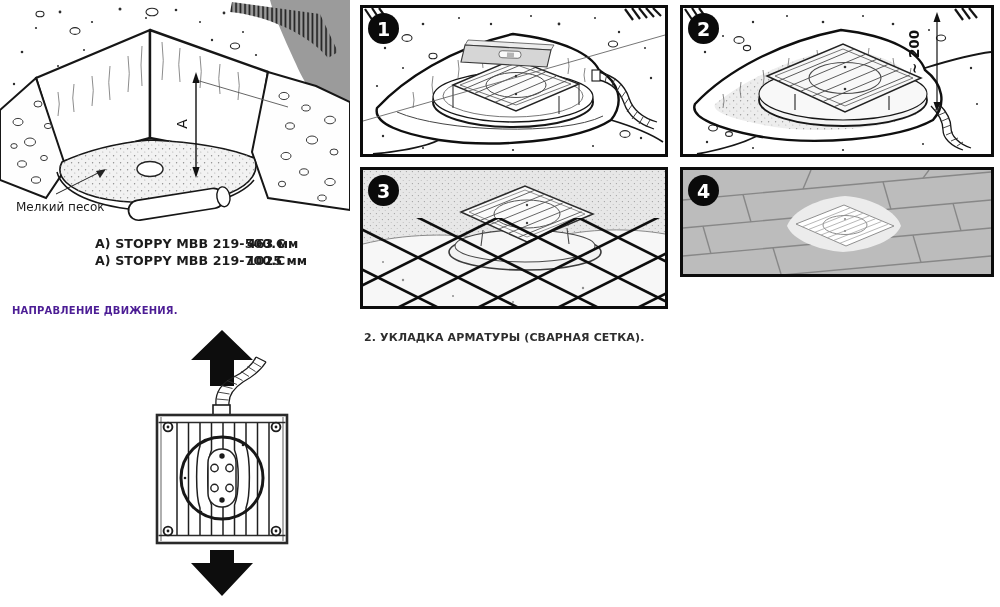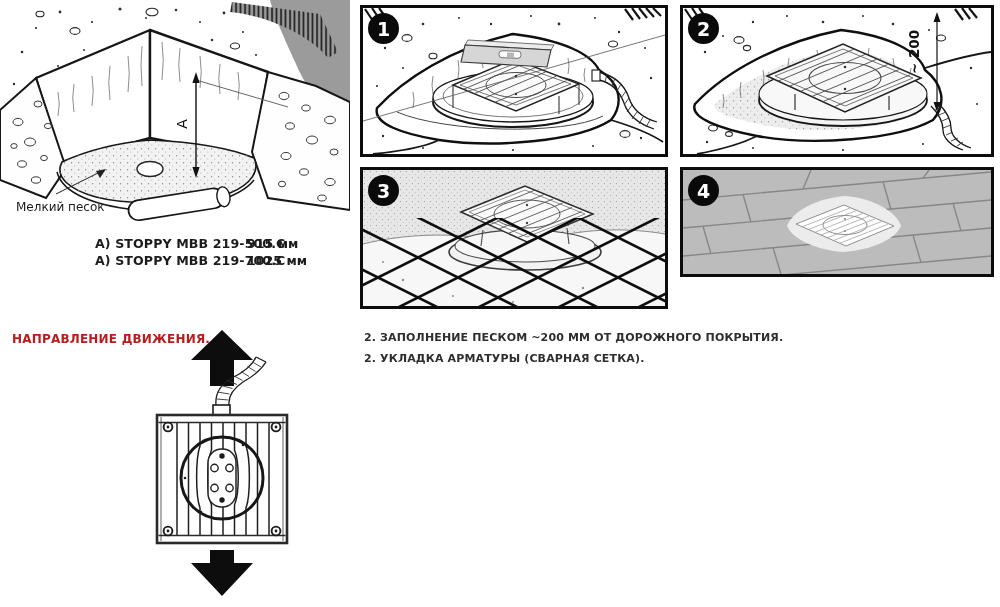--- a/index.html
+++ b/index.html
@@ -11,22 +11,22 @@
   svg text { font-family:"DejaVu Sans","Liberation Sans",sans-serif; }
   .sand-label { font-size:12px; fill:#1a1a1a; }
   .dim-a { font-size:14px; fill:#111; }
   .dim-200 { font-size:13.5px; font-weight:bold; fill:#111; }
 
   .products { position:absolute; left:95px; top:235px; font-size:12.6px; color:#1c1c1c; }
   .prod-row { display:flex; height:17px; align-items:center; }
   .prod-label { width:152px; font-weight:600; letter-spacing:0.1px; white-space:nowrap; }
   .prod-value { font-weight:800; white-space:nowrap; }
 
-  .direction-title { position:absolute; left:12px; top:332px; font-size:12px; font-weight:600;
-                     color:#b91c1c; letter-spacing:0.2px; }
+  .direction-title { position:absolute; left:12px; top:305px; font-size:10px; font-weight:600;
+                     color:#4c1d95; letter-spacing:0.2px; }
   .direction-fig { position:absolute; left:145px; top:326px; }
 
   .panel { position:absolute; border:3px solid #0c0c0c; background:#fff; }
   .p1 { left:360px; top:5px;   width:308px; height:152px; }
   .p2 { left:680px; top:5px;   width:314px; height:152px; }
   .p3 { left:360px; top:167px; width:308px; height:142px; }
   .p4 { left:680px; top:167px; width:314px; height:110px; }
   .panel svg { display:block; }
 
   .badge { position:absolute; left:5px; top:5px; width:31px; height:31px; border-radius:50%;
@@ -147,21 +147,21 @@
     <g>
       <line x1="56" y1="194" x2="100" y2="172" stroke="#222" stroke-width="1"></line>
       <polygon points="106,169 96,171 100,178" fill="#222"></polygon>
     </g>
     <text class="sand-label" x="16" y="211">Мелкий песок</text>
   </svg>
 
   <div class="products">
     <div class="prod-row">
       <span class="prod-label">A) STOPPY MBB 219-500.C</span>
-      <span class="prod-value">915 мм</span>
+      <span class="prod-value">463 мм</span>
     </div>
     <div class="prod-row">
       <span class="prod-label">A) STOPPY MBB 219-700.C</span>
       <span class="prod-value">1025 мм</span>
     </div>
   </div>
 
   <div class="direction-title">НАПРАВЛЕНИЕ ДВИЖЕНИЯ.</div>
 
   <svg class="direction-fig" viewBox="0 0 200 281" width="200" height="281">
@@ -534,17 +534,16 @@
         </g>
         <ellipse cx="162" cy="55" rx="22" ry="9.5" fill="none" stroke="#8f8f8f" stroke-width="1"></ellipse>
         <circle cx="162" cy="49" r="1.1" fill="#8f8f8f"></circle>
           <circle cx="162" cy="61" r="1.1" fill="#8f8f8f"></circle>
       </g>
     </svg>
     <div class="badge">4</div>
   </div>
 
   <div class="steps">
-    <div class="step">2. ЗАПОЛНЕНИЕ ПЕСКОМ ~200 ММ ОТ ДОРОЖНОГО ПОКРЫТИЯ.</div>
     <div class="step">2. УКЛАДКА АРМАТУРЫ (СВАРНАЯ СЕТКА).</div>
   </div>
 
 </div>
 
 </body></html>

